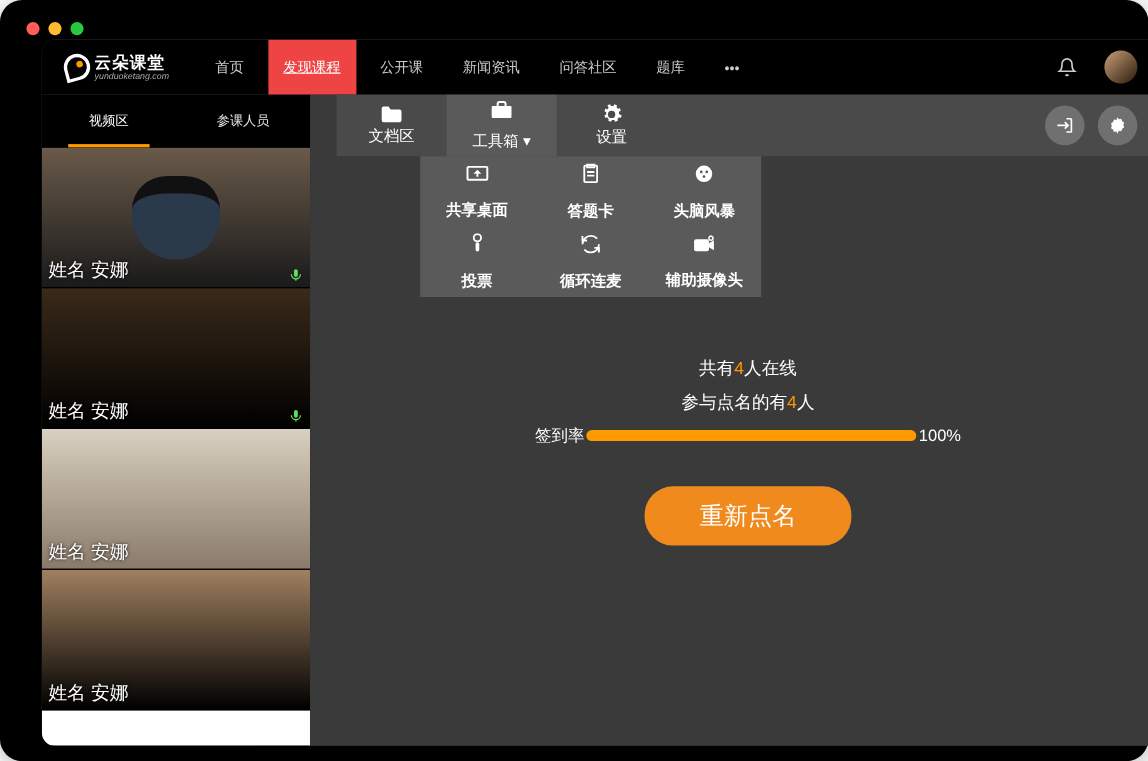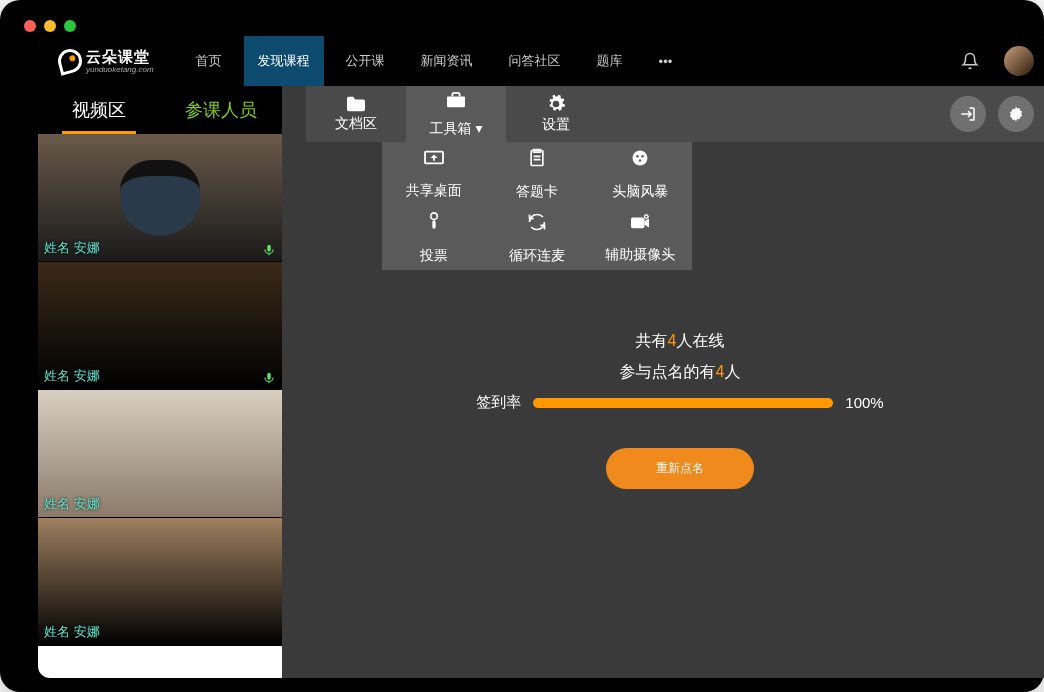--- a/index.html
+++ b/index.html
@@ -71,62 +71,62 @@
     .logo-txt { font-weight: 600; font-size: 15px; letter-spacing:1px; }
     .logo-sub { font-size: 8px; color: #aaa; display:block; margin-top:-2px;font-style:italic; }
     .navitem {
       padding: 0 14px;
       height: 50px;
       display: flex;
       align-items: center;
       cursor: pointer;
       color: #ccc;
     }
-    .navitem.active { background: #0c4a6e; color: #fff; }
+    .navitem.active { background: #ef4444; color: #fff; text-decoration: underline; }
     .nav-spacer { flex: 1; }
     .nav-icon { width: 36px; height: 36px; display: flex; align-items:center; justify-content:center; cursor:pointer; color:#ccc; }
     .avatar { width: 30px; height: 30px; border-radius:50%; background: linear-gradient(135deg,#c8a07a,#2a1a0a); margin-left:8px; }
 
     .body { flex:1; display: flex; overflow:hidden; }
     .sidebar {
       width: 244px;
       background: #000;
       display: flex;
       flex-direction: column;
       color: #fff;
     }
     .side-tabs {
       display: flex;
       height: 48px;
-      font-size: 18px;
+      font-size: 12px;
       justify-content: space-between;
     }
     .side-tab {
       flex: 1;
       display: flex;
       align-items: center;
       justify-content: center;
       cursor: pointer;
-      color: #84cc16;
+      color: #e5e5e5;
       position: relative;
     }
     .side-tab.active { color: #fff; }
     .side-tab.active::after { content:""; position:absolute; bottom:0; left:20%; width:60%; height:3px; background:#f90; }
     .video-list { flex:1; overflow:hidden; }
     .video-item { position: relative; height: 128px; background:#222; border-bottom:1px solid #000; overflow:hidden; }
     .video-item.blank { background:#fff; }
     .video-ph {
       width:100%; height:100%;
       display:flex; align-items:center; justify-content:center;
     }
     .video-name {
       position:absolute;
       left:6px; bottom:4px;
-      font-size:13px;
-      color:#5eead4;
+      font-size:17px;
+      color:#ffffff;
       text-shadow: 0 0 3px #000;
     }
     .mic-icon {
       position:absolute;
       right:6px; bottom:4px;
       width:14px; height:14px;
     }
     
     .vph1 { background: linear-gradient(180deg,#6a5a4a,#1a1a1a); }
     .vph1::before { content:""; width:80px; height:60px; background:#2a3a4a; border-radius:40% 40% 50% 50%; border-top:16px solid #111; }
@@ -190,20 +190,21 @@
       height: 64px;
       display:flex;
       flex-direction:column;
       align-items:center;
       justify-content:center;
       color:#fff;
       font-size:14px;
       gap:15px;
       cursor:pointer;
       position:relative;
+      font-weight:bold;
     }
     .dd-item.highlighted {
       outline: 2px solid #e63030;
       outline-offset: -2px;
     }
 
     .content {
       flex:1;
       display:flex;
       align-items:center;
@@ -214,36 +215,36 @@
       flex-direction:column;
       align-items:center;
       gap:10px;
       color:#fff;
       font-size:16px;
     }
     .rollcall .orange { color:#f90; }
     .progress-row {
       display:flex;
       align-items:center;
-      gap:12px;
+      gap:2px;
       font-size:15px;
     }
     .progress-bar {
       width: 300px;
       height: 10px;
       border-radius:5px;
       background:#f90;
     }
     .action-btn {
       margin-top: 26px;
       padding: 12px 50px;
       background:#f08a1d;
       border-radius:26px;
       color:#fff;
-      font-size:12px;
+      font-size:22px;
       cursor:pointer;
       border:none;
     }
     svg { display:block; }
   </style>
 </head>
 <body>
 
 <div class="frame">
   <div class="traffic-lights">

